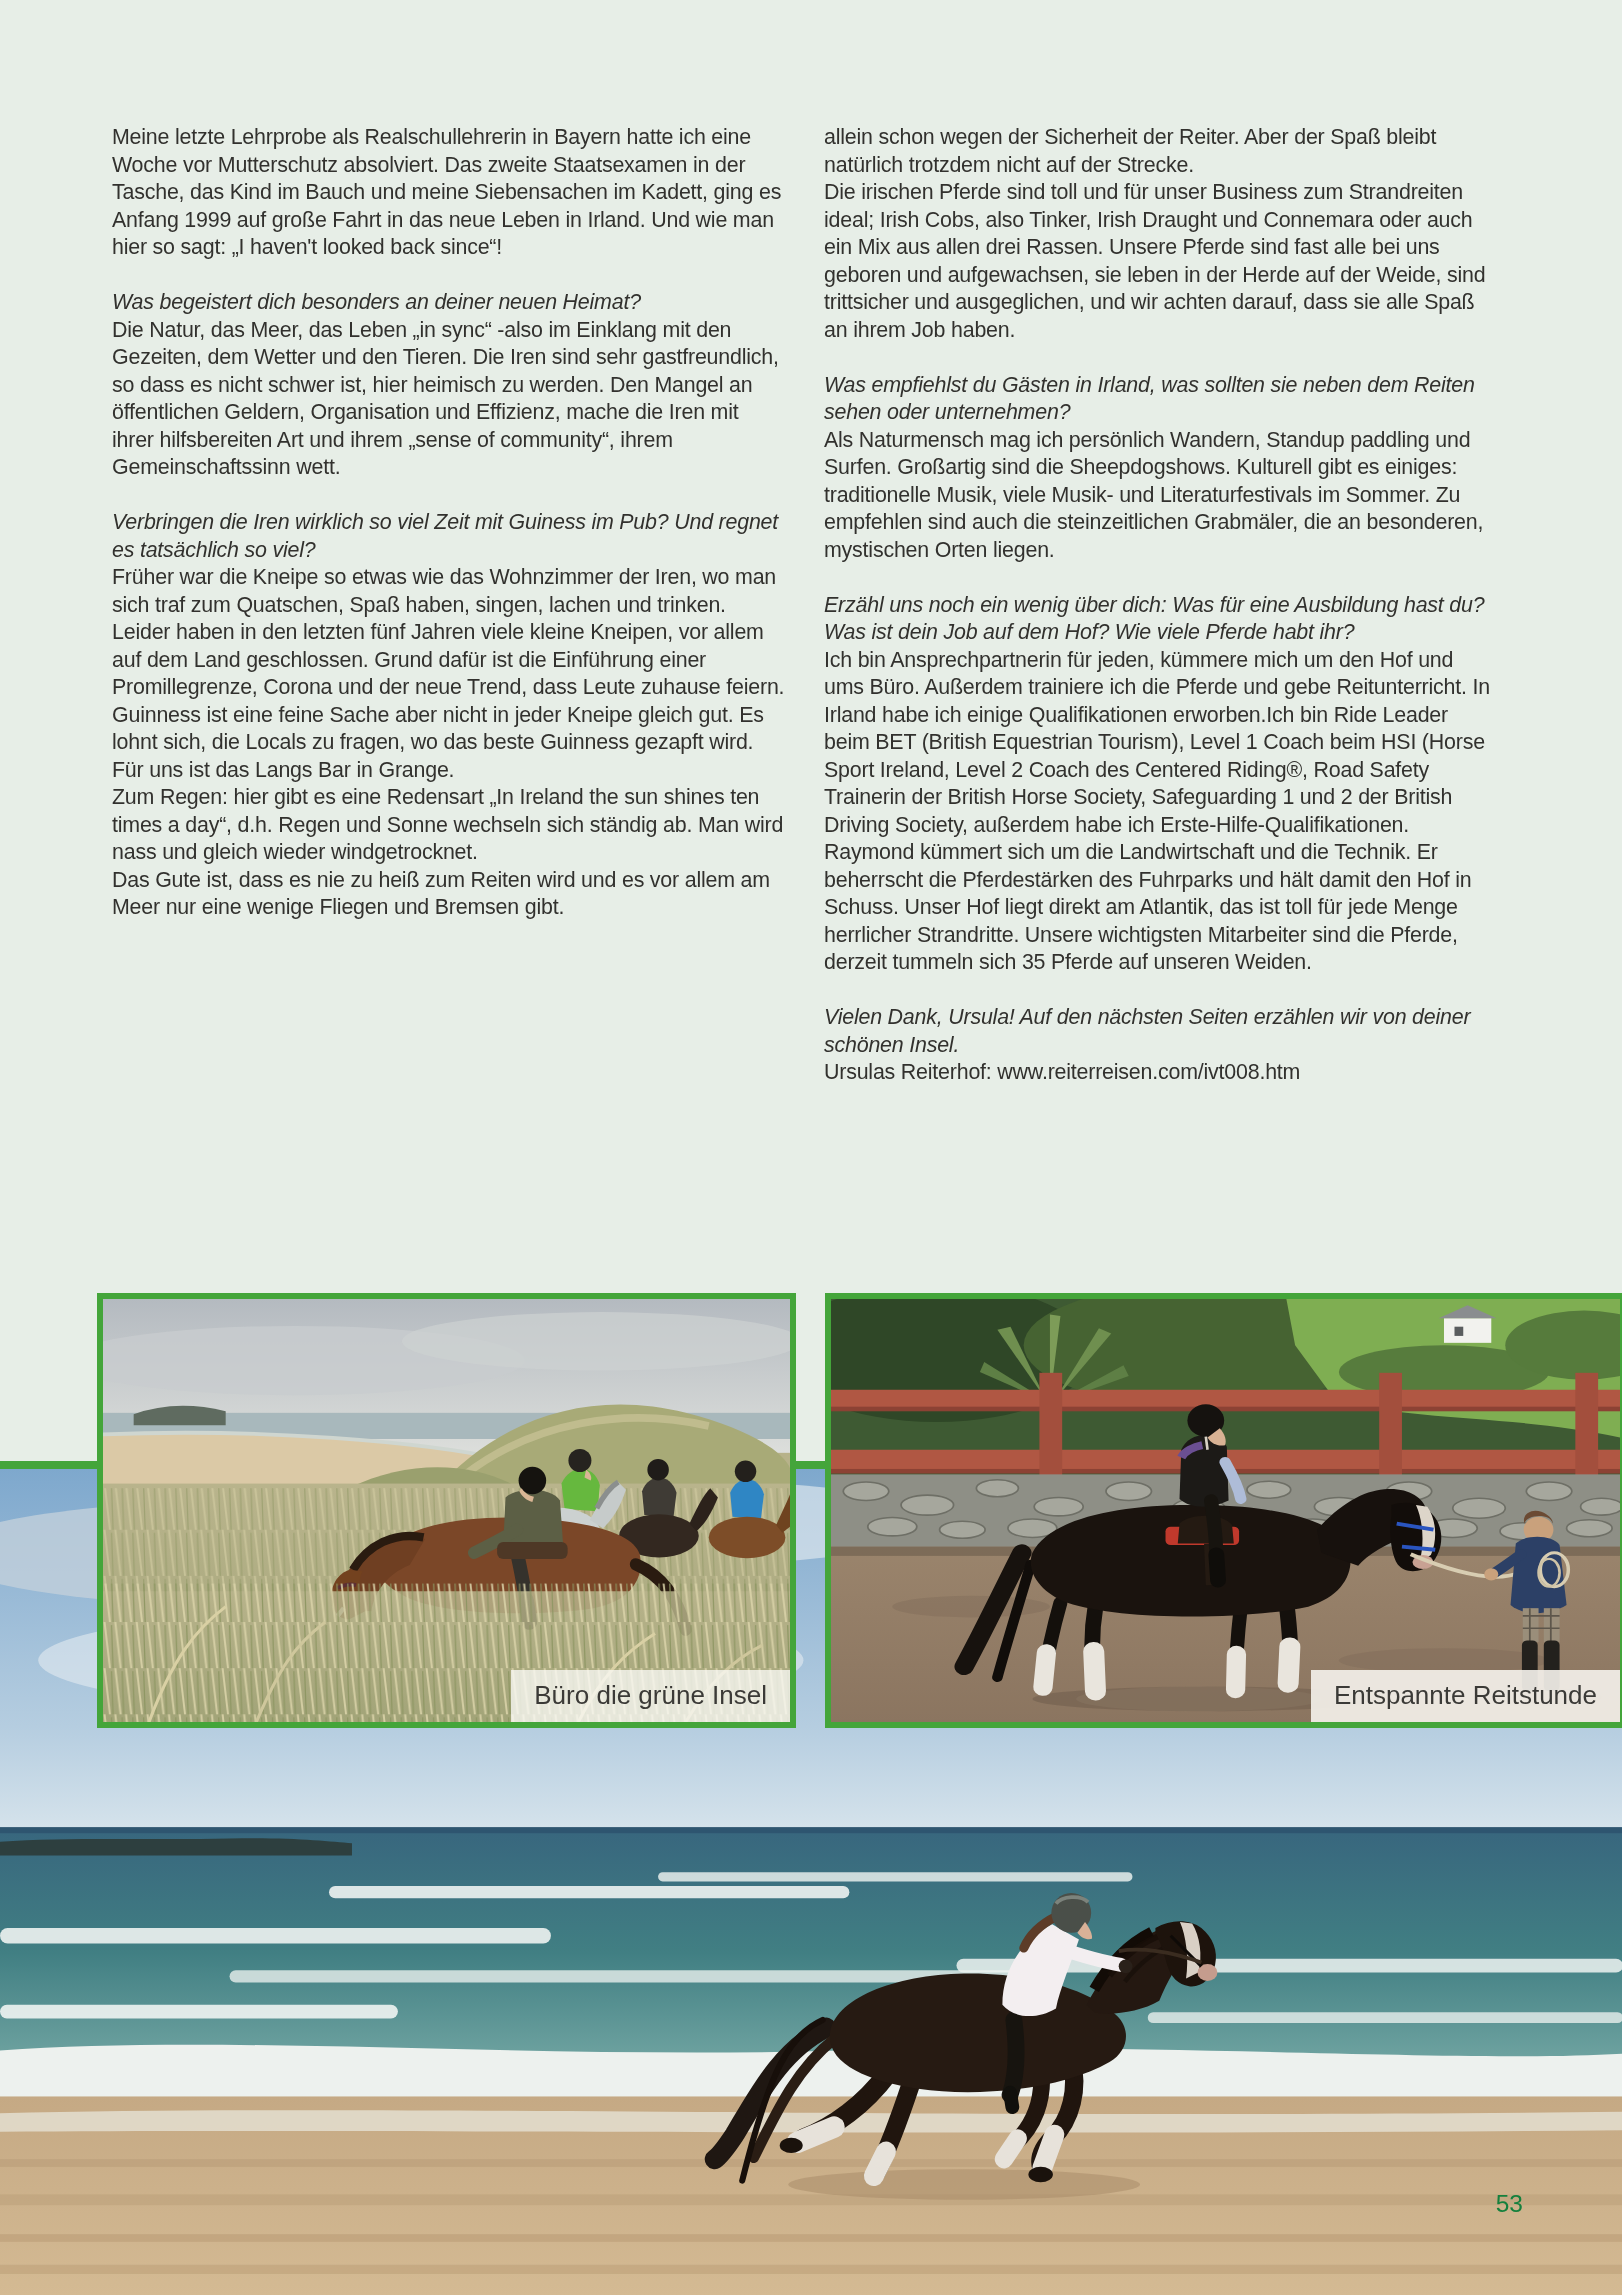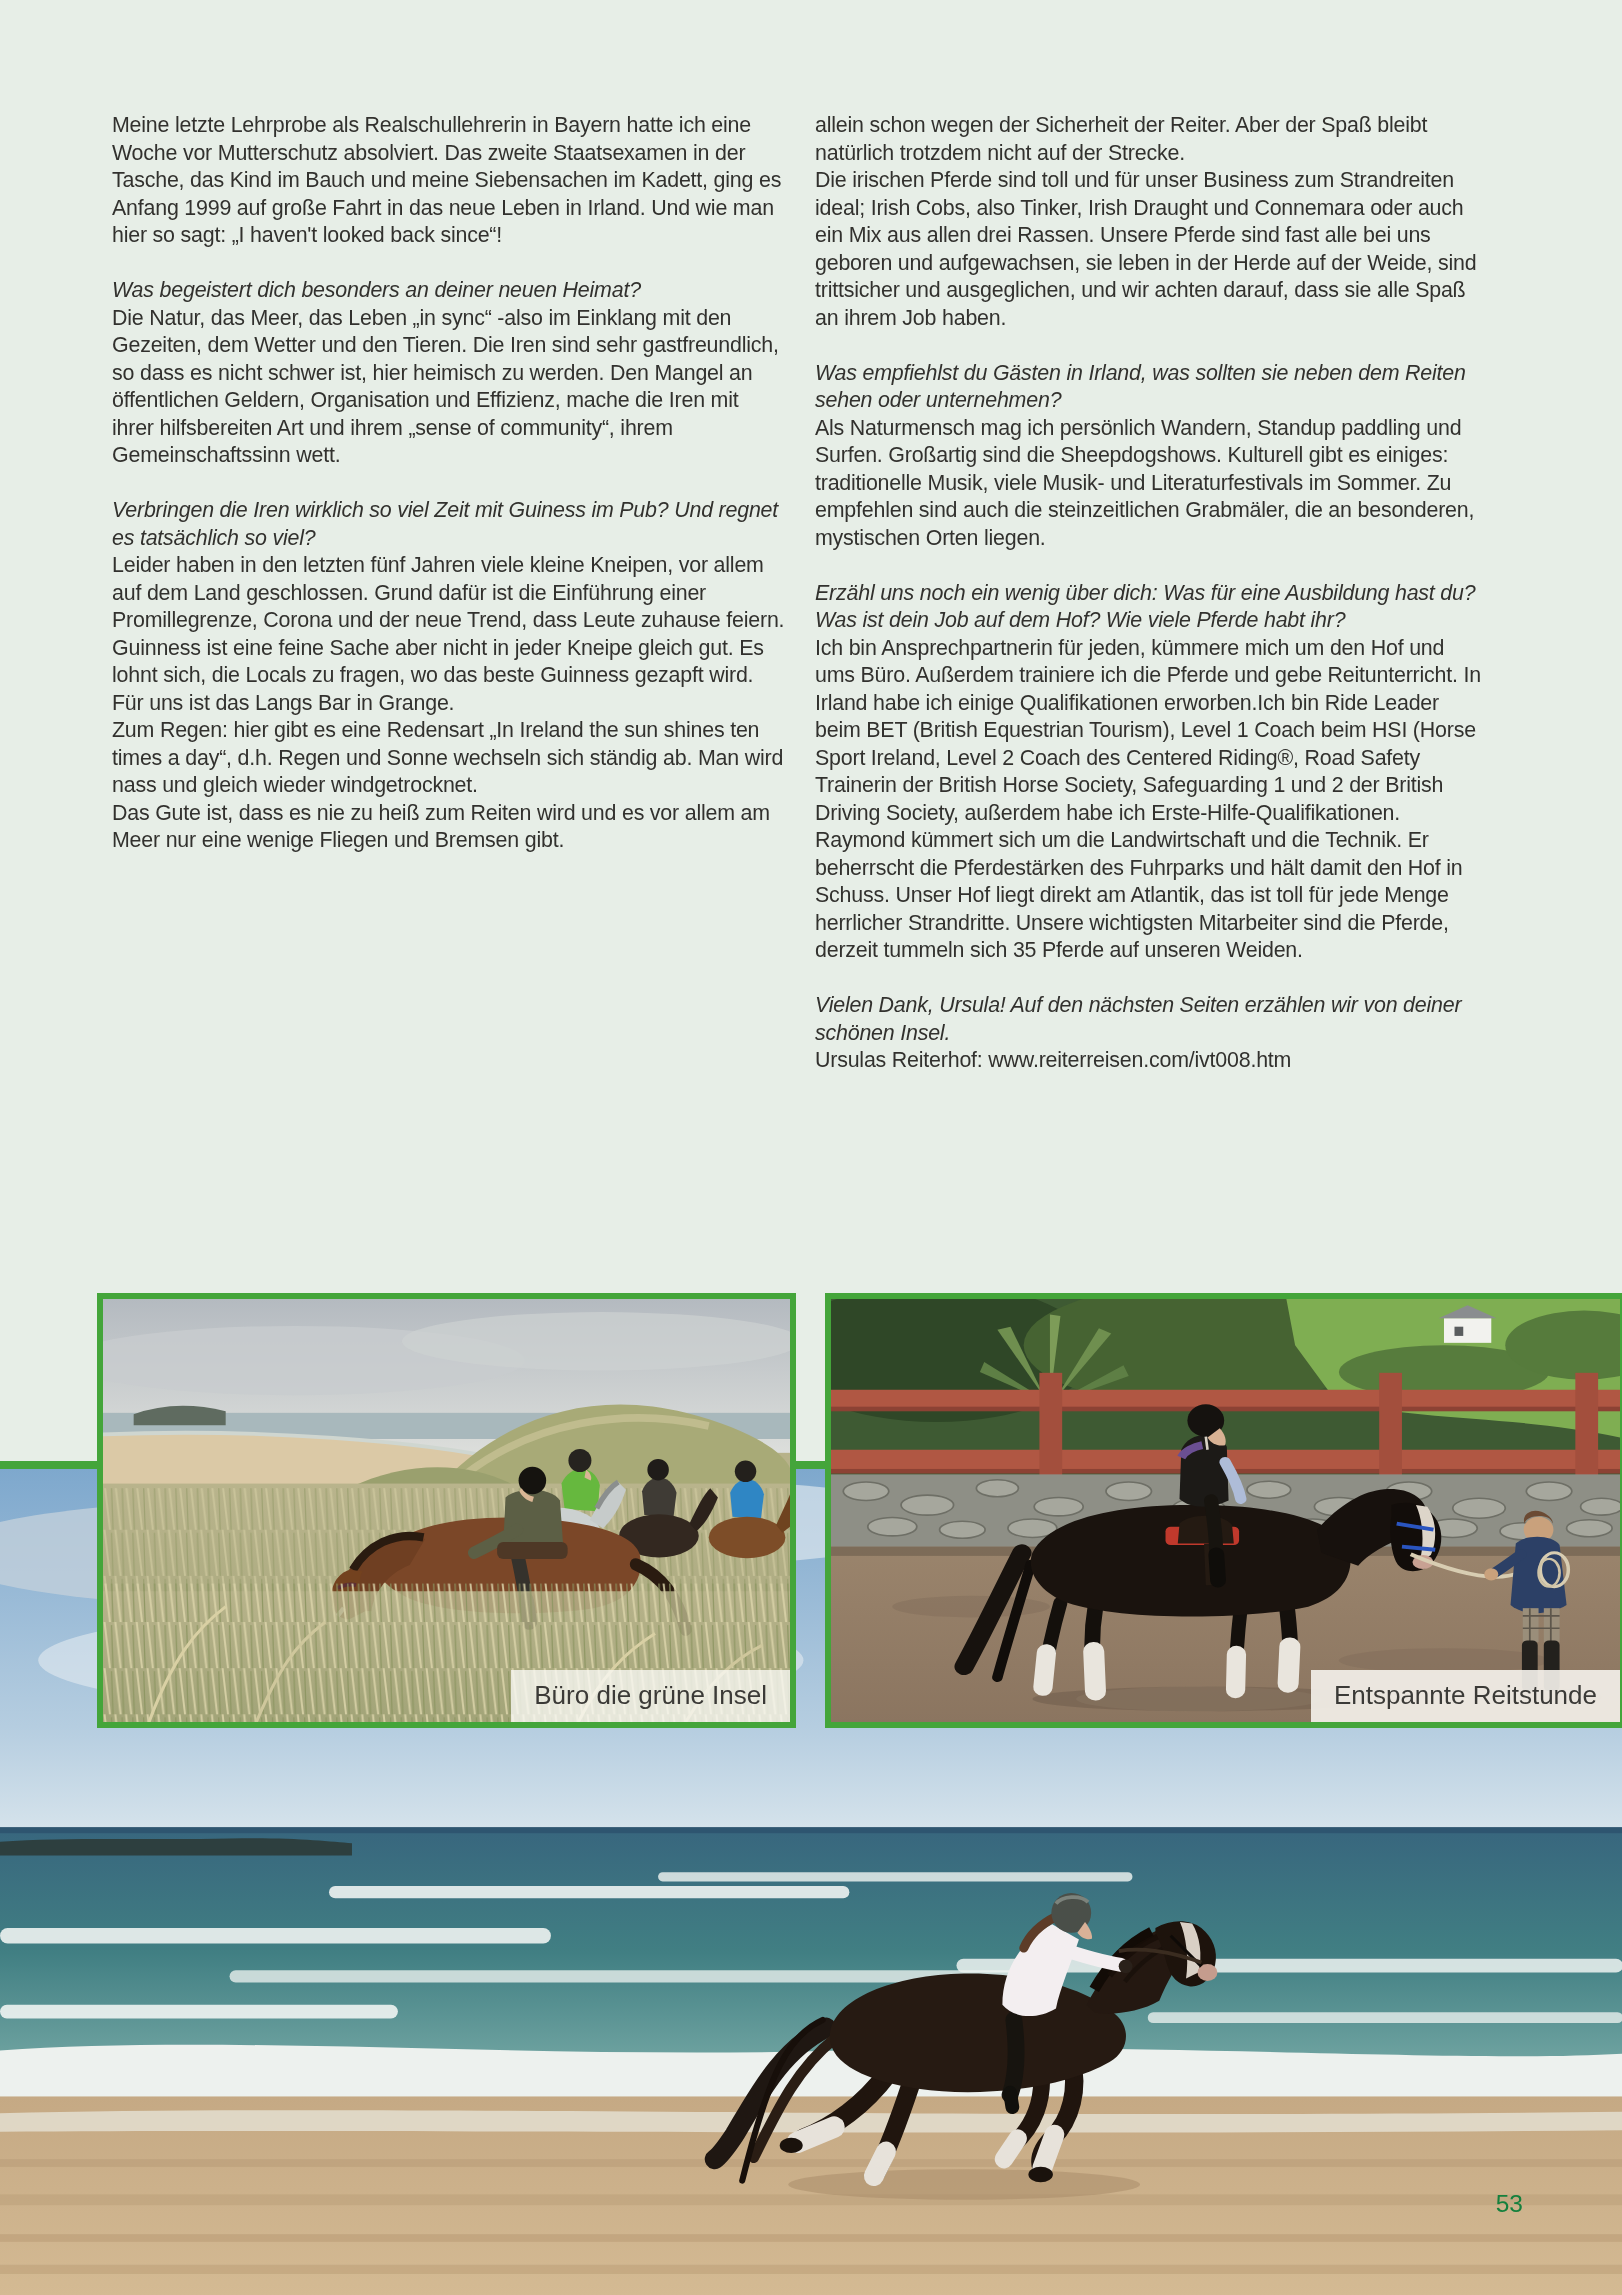--- a/index.html
+++ b/index.html
@@ -6,22 +6,22 @@
   .page{
     position:relative;
     width:1623px;height:2295px;
     background:#e7eee7;
     font-family:"Liberation Sans", sans-serif;
     color:#32312e;
     overflow:hidden;
   }
   
   .columns{
-    position:absolute;left:112px;top:112px;width:1386px;height:1184px;
-    display:flex;gap:30px;overflow:hidden;
+    position:absolute;left:112px;top:124px;width:1386px;height:1184px;
+    display:flex;gap:39px;overflow:hidden;
   }
   .col{width:673px;font-size:21.4px;line-height:27.5px;letter-spacing:-0.2px;
        text-align:left;hyphens:auto;}
   .col p{margin:0;}
   .col p.q{font-style:italic;margin-top:27.5px;}
   
   .green-rule{position:absolute;left:0;top:1461px;width:1623px;height:7.7px;
     background:#44a53a;z-index:2;}
   .bottom-photo{position:absolute;left:0;top:1469px;width:1623px;height:826px;z-index:1;}
   .figure{
@@ -48,20 +48,21 @@
 <body>
 
 <div class="page">
 
   <div class="columns">
     <div class="col">
       <p class="p">Meine letzte Lehrprobe als Realschullehrerin in Bayern hatte ich eine Woche vor Mutterschutz absolviert.  Das zweite Staatsexamen in der Tasche, das Kind im Bauch und meine Siebensachen im Kadett, ging es Anfang 1999 auf große Fahrt in das neue Leben in Irland. Und wie man hier so sagt: „I haven't looked back since“!</p>
       <p class="q">Was begeistert dich besonders an deiner neuen Heimat?</p>
       <p class="p">Die Natur, das Meer, das Leben „in sync“ -also im Einklang mit den Gezeiten, dem Wetter und den Tieren. Die Iren sind sehr gastfreundlich, so dass es nicht schwer ist, hier heimisch zu werden. Den Mangel an öffentlichen Geldern, Organisation und Effizienz, mache die Iren mit ihrer hilfsbereiten Art und ihrem „sense of community“, ihrem Gemeinschaftssinn wett.</p>
       <p class="q">Verbringen die Iren wirklich so viel Zeit mit Guiness im Pub? Und regnet es tatsächlich so viel?</p>
+      <p class="p">Früher war die Kneipe so etwas wie das Wohnzimmer der Iren, wo man sich traf zum Quatschen, Spaß haben, singen, lachen und trinken.</p>
       <p class="p">Leider haben in den letzten fünf Jahren viele kleine Kneipen, vor allem auf dem Land geschlossen. Grund dafür ist die Einführung einer Promillegrenze, Corona und der neue Trend, dass Leute zuhause feiern. Guinness ist eine feine Sache aber nicht in jeder Kneipe gleich gut. Es lohnt sich, die Locals zu fragen, wo das beste Guinness gezapft wird. Für uns ist das Langs Bar in Grange.</p>
       <p class="p">Zum Regen: hier gibt es eine Redensart „In Ireland the sun shines ten times a day“, d.h. Regen und Sonne wechseln sich ständig ab. Man wird nass und gleich wieder windgetrocknet.</p>
       <p class="p">Das Gute ist, dass es nie zu heiß zum Reiten wird und es vor allem am Meer nur eine wenige Fliegen und Bremsen gibt.</p>
     </div>
     <div class="col">
       <p class="p">allein schon wegen der Sicherheit der Reiter. Aber der Spaß bleibt natürlich trotzdem nicht auf der Strecke.</p>
       <p class="p">Die irischen Pferde sind toll und für unser Business zum Strandreiten ideal; Irish Cobs, also Tinker, Irish Draught und Connemara oder auch ein Mix aus allen drei Rassen. Unsere Pferde sind fast alle bei uns geboren und aufgewachsen, sie leben in der Herde auf der Weide, sind trittsicher und ausgeglichen, und wir achten darauf, dass sie alle Spaß an ihrem Job haben.</p>
       <p class="q">Was empfiehlst du Gästen in Irland, was sollten sie neben dem Reiten sehen oder unternehmen?</p>
       <p class="p">Als Naturmensch mag ich persönlich Wandern, Standup paddling und Surfen. Großartig sind die Sheepdogshows. Kulturell gibt es einiges:  traditionelle Musik, viele Musik- und Literaturfestivals im Sommer. Zu empfehlen sind auch die steinzeitlichen Grabmäler, die an besonderen, mystischen Orten liegen.</p>
       <p class="q">Erzähl uns noch ein wenig über dich: Was für eine Ausbildung hast du? Was ist dein Job auf dem Hof? Wie viele Pferde habt ihr?</p>

